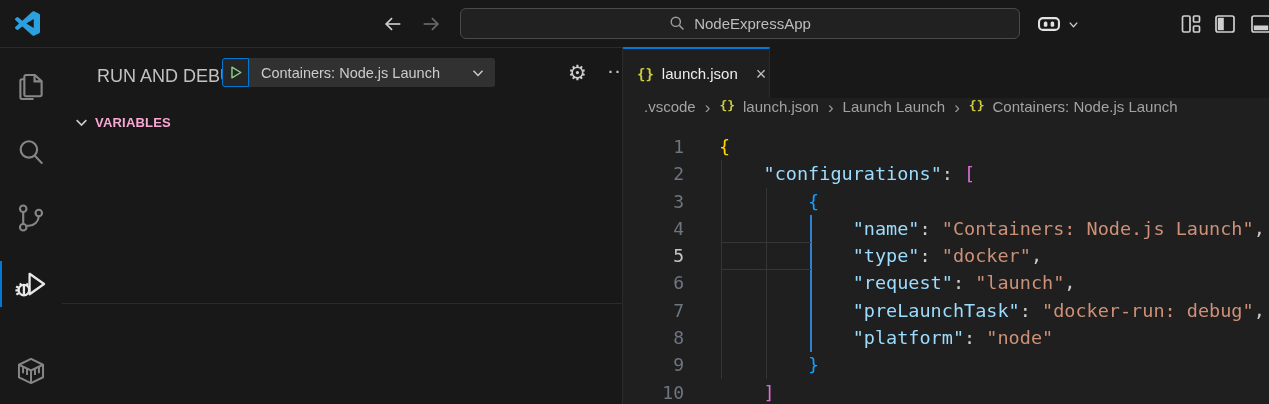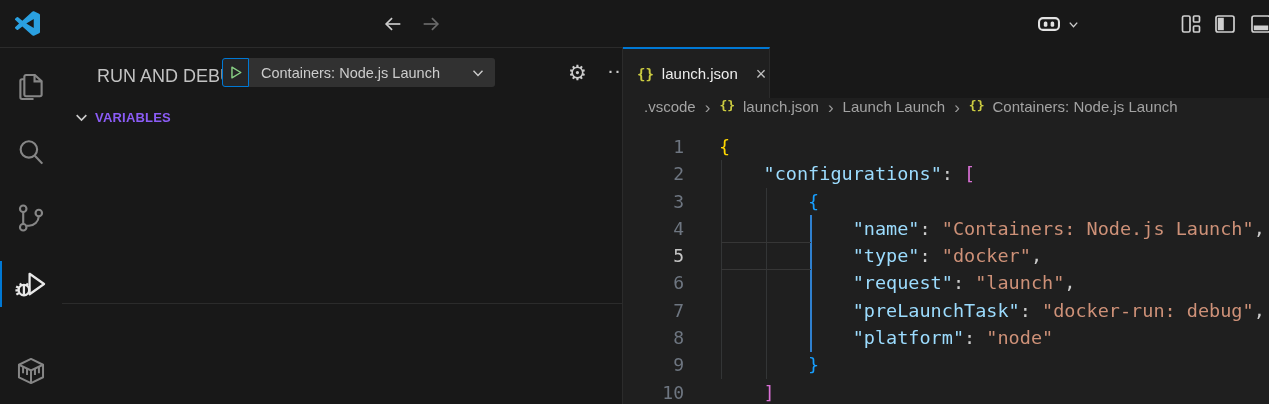--- a/index.html
+++ b/index.html
@@ -38,21 +38,21 @@
 
   
   .sidebar{position:absolute;left:62px;top:48px;width:560px;height:356px;background:#181818}
   .sb-title{position:absolute;left:35px;top:18px;font-size:18px;color:#c2c2c2;white-space:nowrap}
   .debug-widget{position:absolute;left:160px;top:10px;width:273px;height:29px;display:flex}
   .play-btn{width:27px;box-sizing:border-box;background:#252526;border:1px solid #0078d4;border-radius:3px 0 0 3px;display:flex;align-items:center;justify-content:center}
   .config-select{flex:1;background:#313131;border-radius:0 3px 3px 0;display:flex;align-items:center;padding:0 10px 0 12px;font-size:14.5px;color:#cccccc;gap:6px;white-space:nowrap}
   .config-label{flex:1}
   .sb-gear{position:absolute;left:506px;top:10px;font-size:21px;color:#cccccc;line-height:29px}
   .sb-dots{position:absolute;left:545px;top:7px;font-size:21px;color:#cccccc;line-height:29px}
-  .section-header{position:absolute;left:0;right:0;height:26px;display:flex;align-items:center;padding-left:12px;gap:6px;font-size:13px;font-weight:bold;color:#8b5cf6;letter-spacing:.2px}
+  .section-header{position:absolute;left:0;right:0;height:26px;display:flex;align-items:flex-end;padding-left:12px;gap:6px;font-size:13px;font-weight:bold;color:#f9a8d4;letter-spacing:.2px}
   .sec-variables{top:56px}
   .sec-watch{top:262px}
   .sb-divider{position:absolute;left:0;right:0;top:255px;height:1px;background:#2b2b2b}
 
   
   .editorgroup{position:absolute;left:622px;top:47px;width:647px;height:357px;background:#1f1f1f;border-left:1px solid #2b2b2b;box-sizing:border-box}
   .tabbar{position:absolute;top:0;left:0;right:0;height:51px;background:#181818}
   .tab{position:absolute;left:0;top:0;height:51px;width:147px;box-sizing:border-box;background:#1f1f1f;border-top:2px solid #0078d4;border-right:1px solid #2b2b2b;display:flex;align-items:center;padding:0 10px 0 14px;gap:8px}
   .json-glyph{color:#cbcb41;font-weight:bold;font-family:"DejaVu Sans Mono",monospace;font-size:14px}
   .tab-label{font-size:15px;color:#ececec}
@@ -88,20 +88,29 @@
         <path d="M20 12H5"></path>
         <path d="M11 5.5 4.5 12l6.5 6.5"></path>
       </svg>
   </span>
   <span class="nav-arrow nav-fwd">
     <svg width="22" height="22" viewBox="0 0 24 24" fill="none" stroke="currentColor" stroke-width="1.8">
         <path d="M4 12h15"></path>
         <path d="M13 5.5 19.5 12 13 18.5"></path>
       </svg>
   </span>
+  <div class="searchbox">
+    <span>
+      <svg width="17" height="17" viewBox="0 0 20 20" fill="none" stroke="#9d9d9d" stroke-width="1.7">
+          <circle cx="8" cy="8" r="5.4"></circle>
+          <path d="M12.2 12.2 17 17"></path>
+        </svg>
+    </span>
+    <span>NodeExpressApp</span>
+  </div>
   <div class="copilot">
     <span>
       <svg width="26" height="26" viewBox="0 0 24 24">
           <rect x="2.8" y="6.6" width="18.4" height="10.8" rx="3.6" fill="none" stroke="#e2e2e2" stroke-width="1.9"></rect>
           <rect x="7.2" y="9.6" width="3.3" height="5" rx="1.4" fill="#e2e2e2"></rect>
           <rect x="13.5" y="9.6" width="3.3" height="5" rx="1.4" fill="#e2e2e2"></rect>
         </svg>
     </span>
     <span>
       <svg width="13" height="13" viewBox="0 0 14 14" fill="none" stroke="#cccccc" stroke-width="1.5">

